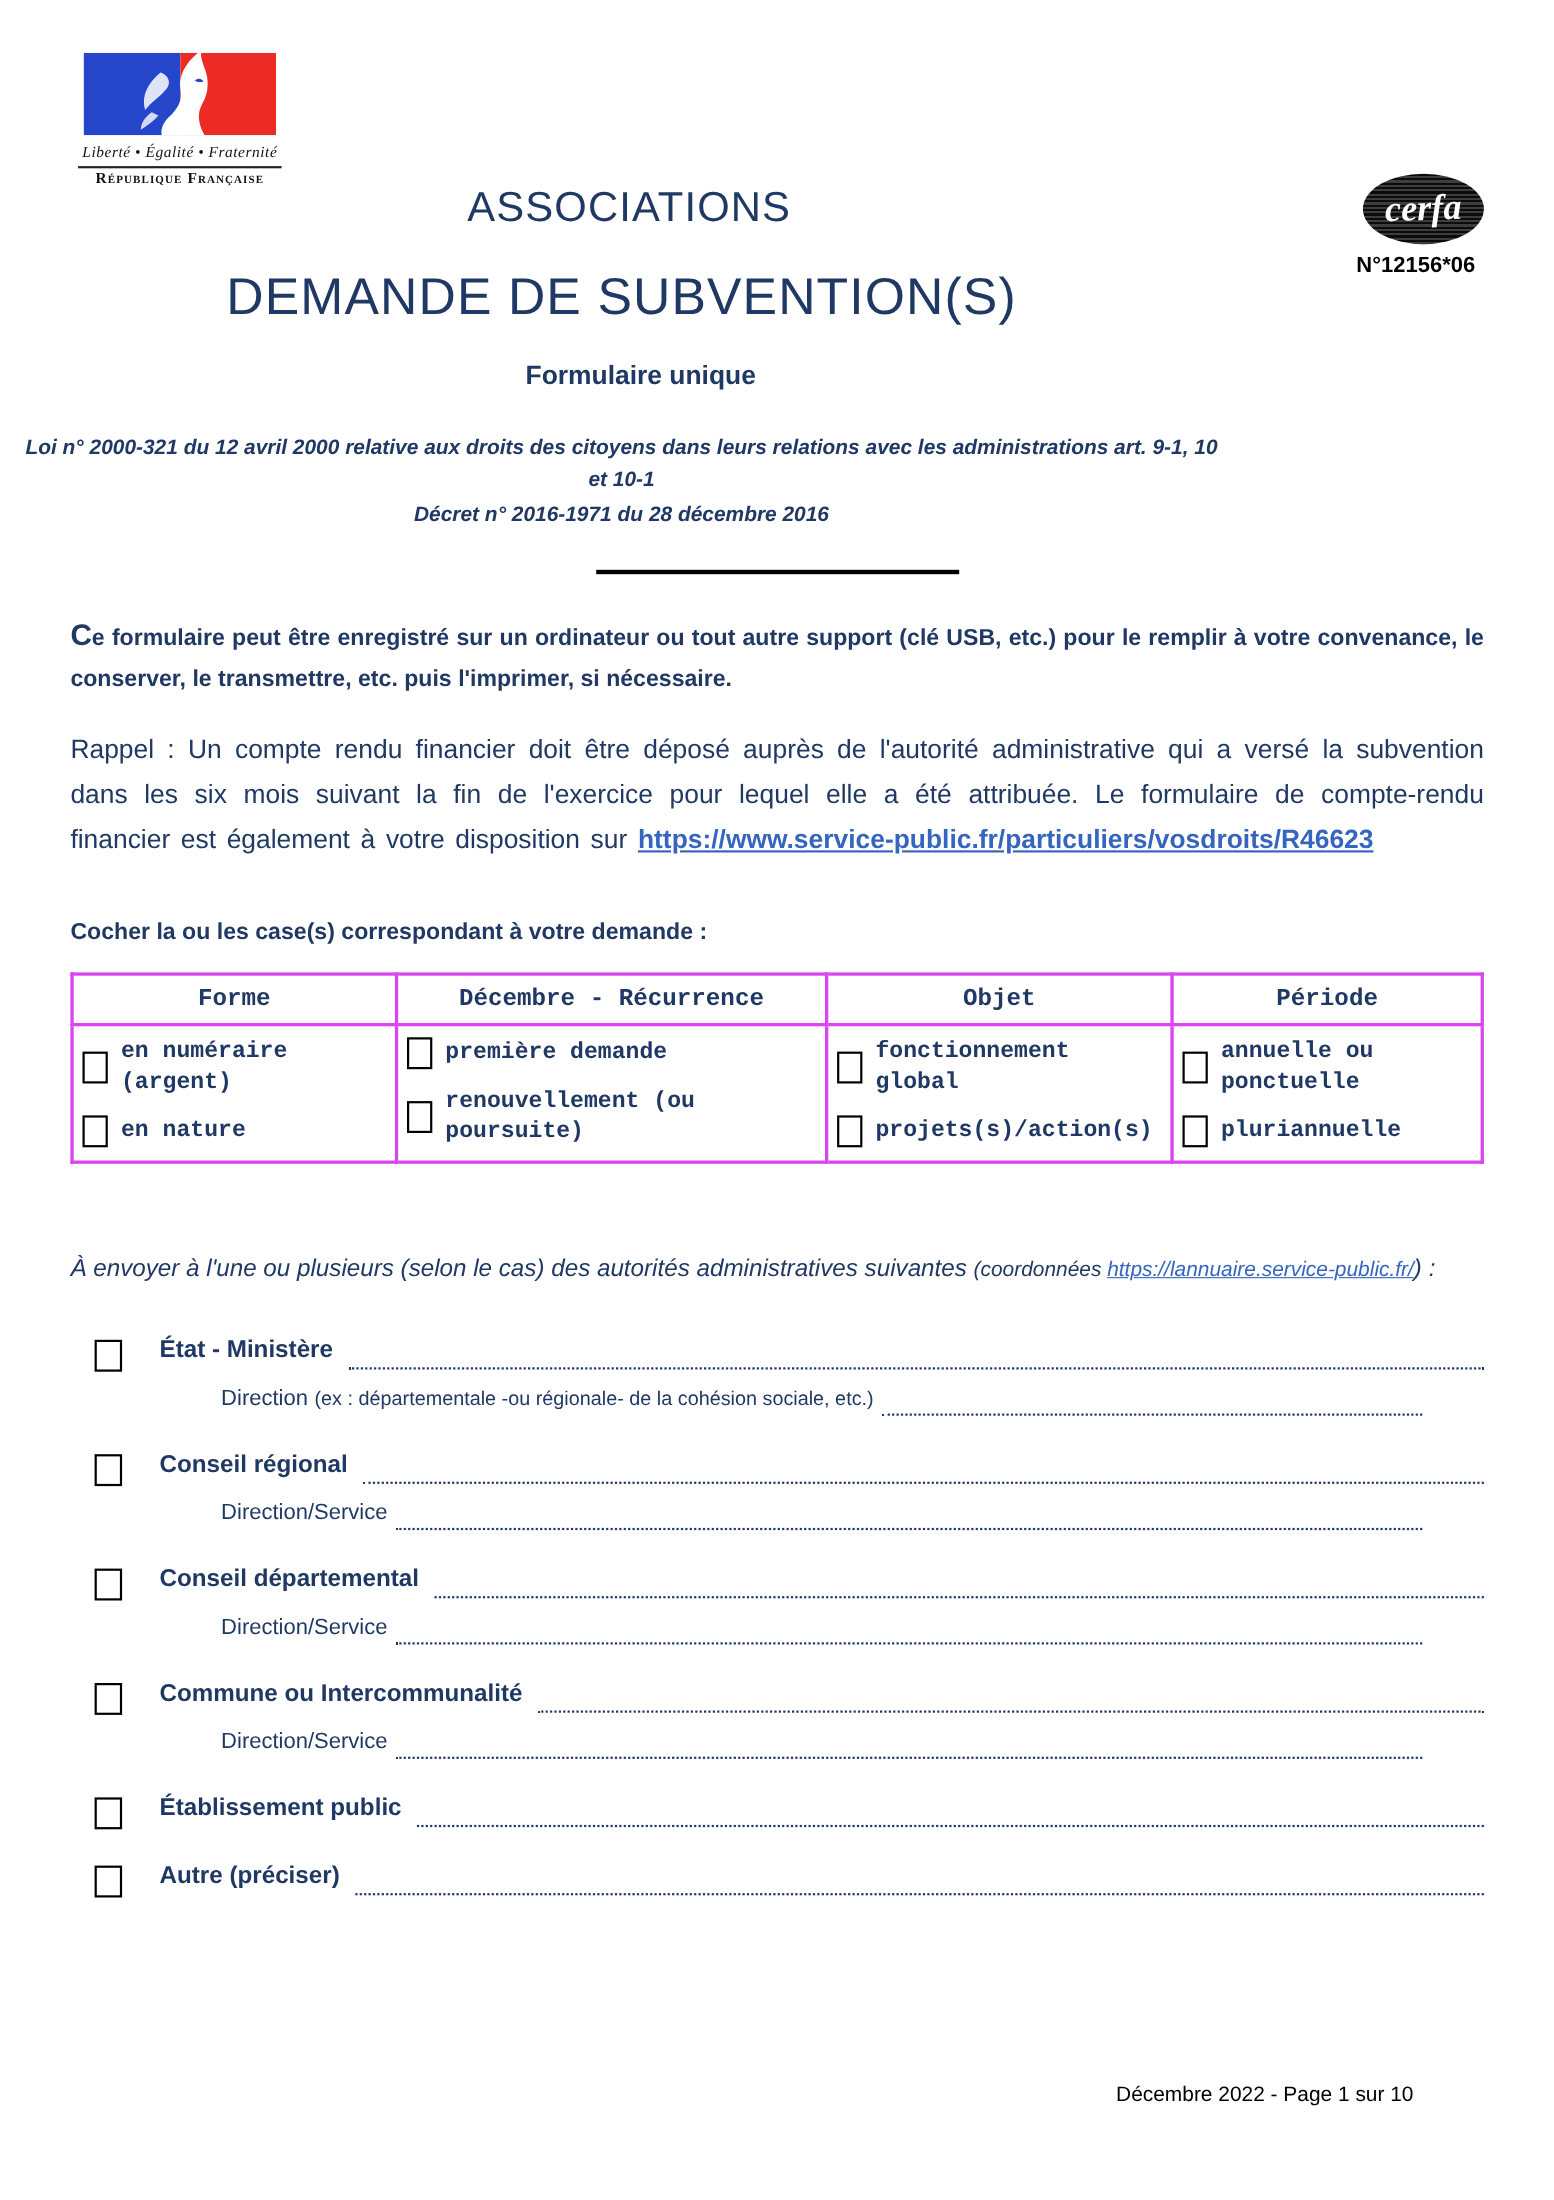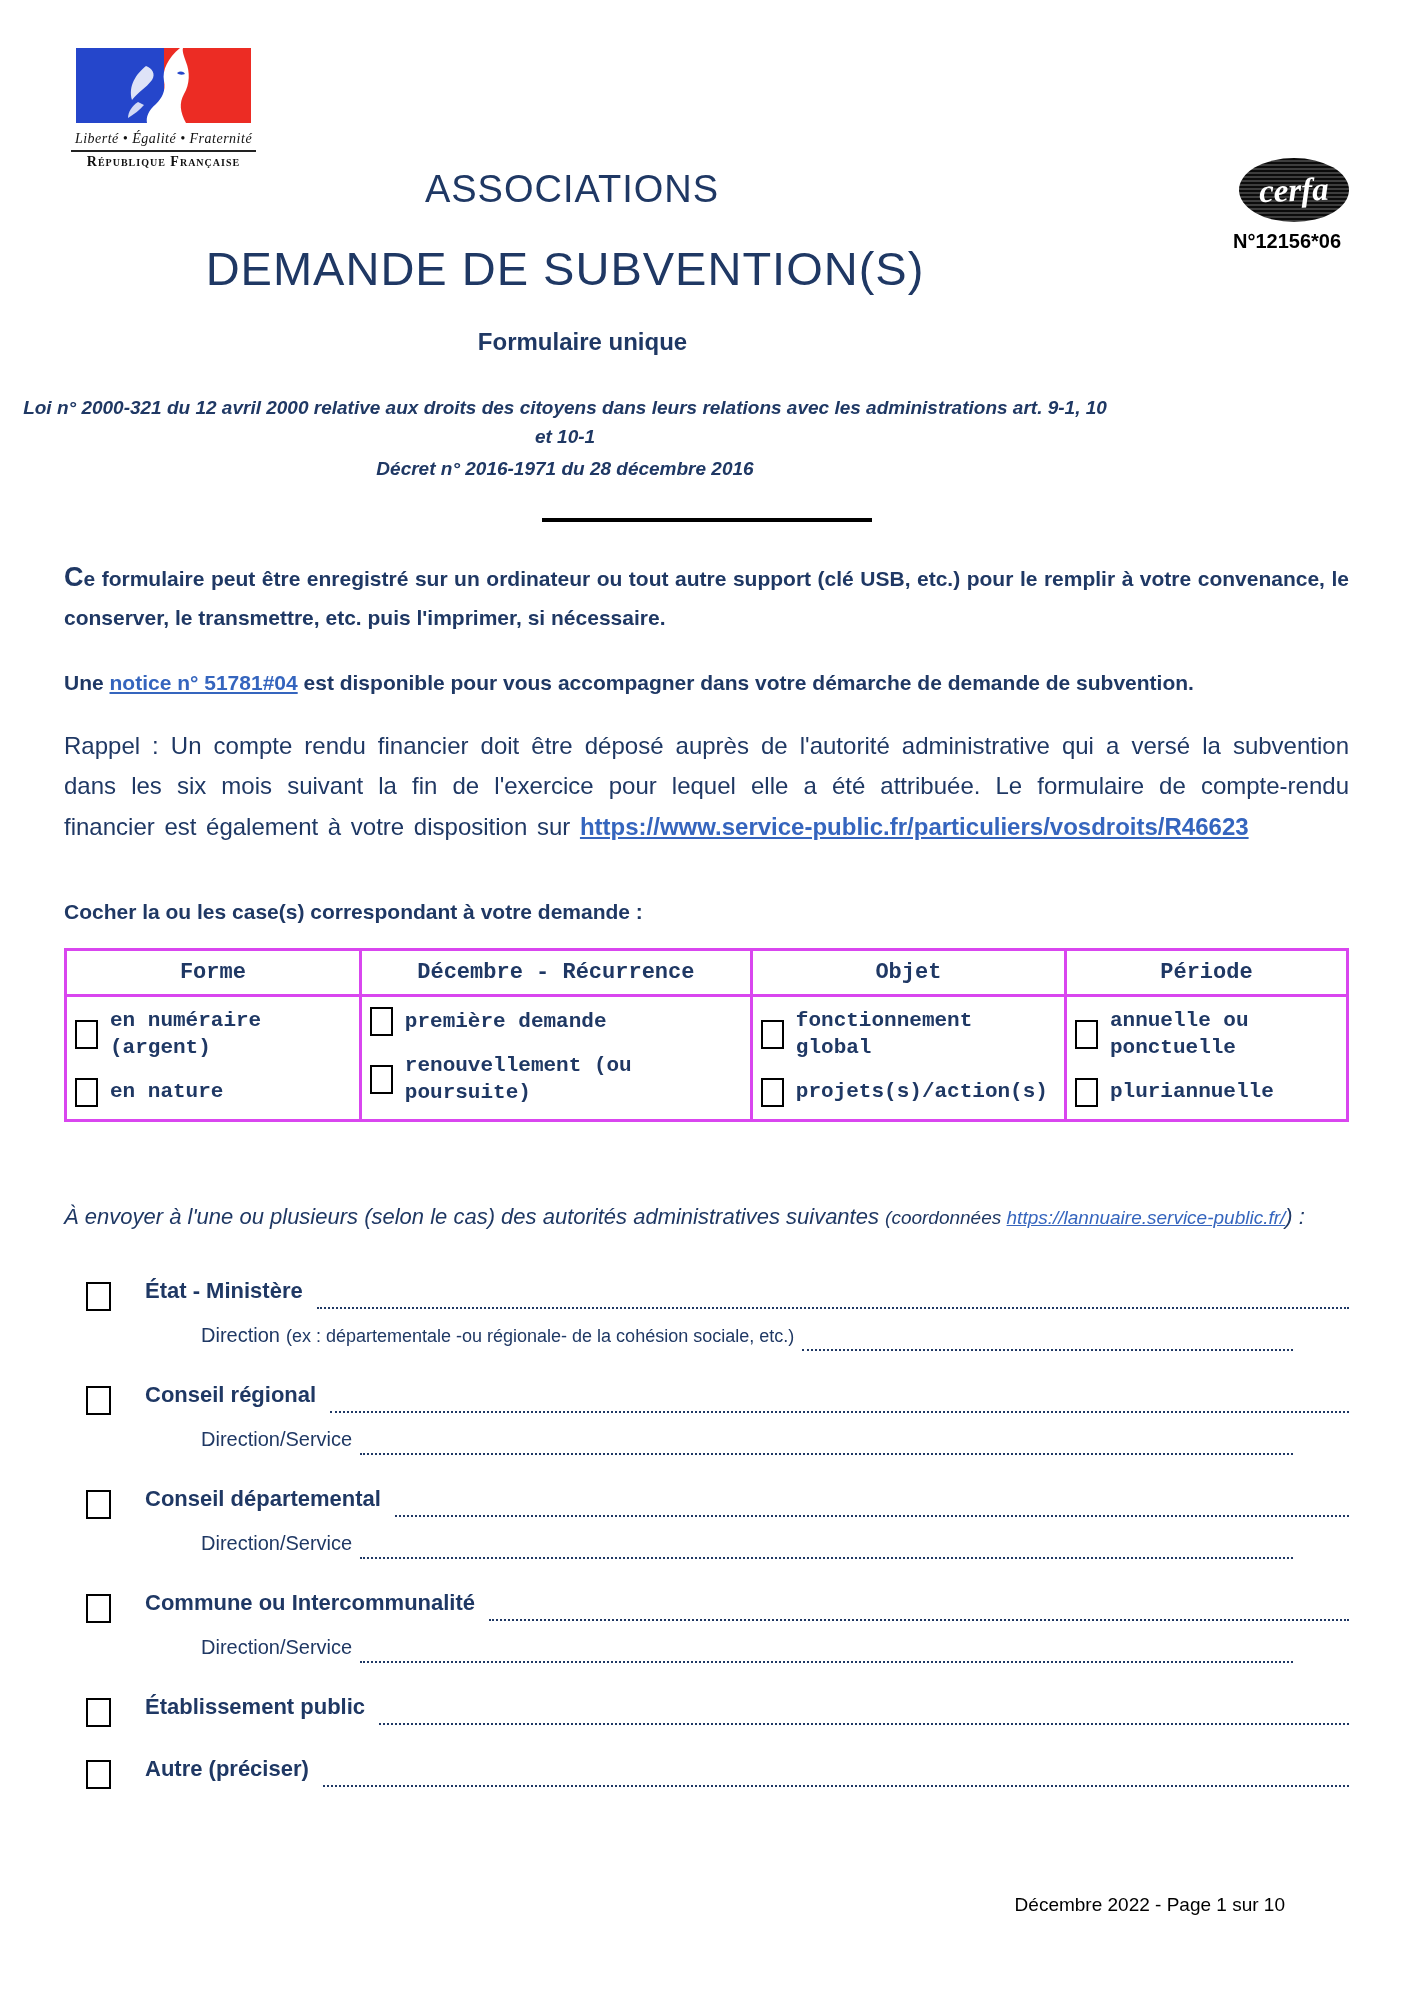--- a/index.html
+++ b/index.html
@@ -127,21 +127,20 @@
       <div class="law-pre">Loi n° 2000-321 du 12 avril 2000 relative aux droits des citoyens dans leurs relations avec les administrations art. 9-1, 10
 et 10-1</div>
       <div class="law2">Décret n° 2016-1971 du 28 décembre 2016</div>
     </div>
   </div>
   <div class="divider"></div>
 
   <main>
     <p class="p1"><span class="initial">C</span><span>e formulaire peut être enregistré sur un ordinateur ou tout autre support (clé USB, etc.) pour le remplir à votre convenance, le conserver, le transmettre, etc. puis l'imprimer, si nécessaire.</span></p>
 
-    <p class="p2"><span>Une </span><a class="link">notice n° 51781#04</a><span> est disponible pour vous accompagner dans votre démarche de demande de subvention.</span></p>
 
     <p class="p3"><span>Rappel : Un compte rendu financier doit être déposé auprès de l'autorité administrative qui a versé la subvention dans les six mois suivant la fin de l'exercice pour lequel elle a été attribuée. Le formulaire de compte-rendu financier est également à votre disposition sur </span><a class="link">https://www.service-public.fr/particuliers/vosdroits/R46623</a></p>
 
     <p class="check-heading">Cocher la ou les case(s) correspondant à votre demande :</p>
 
     <table class="choices">
       <colgroup>
           <col style="width:23%">
           <col style="width:30.5%">
           <col style="width:24.5%">

